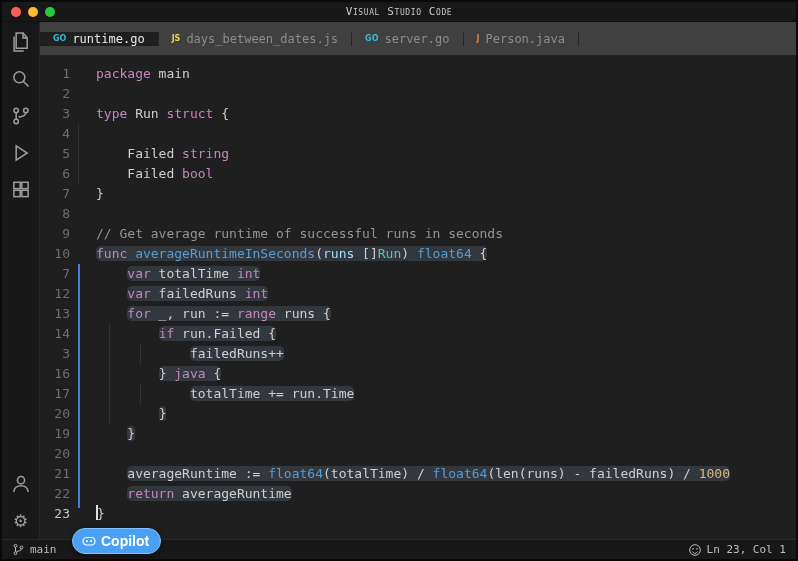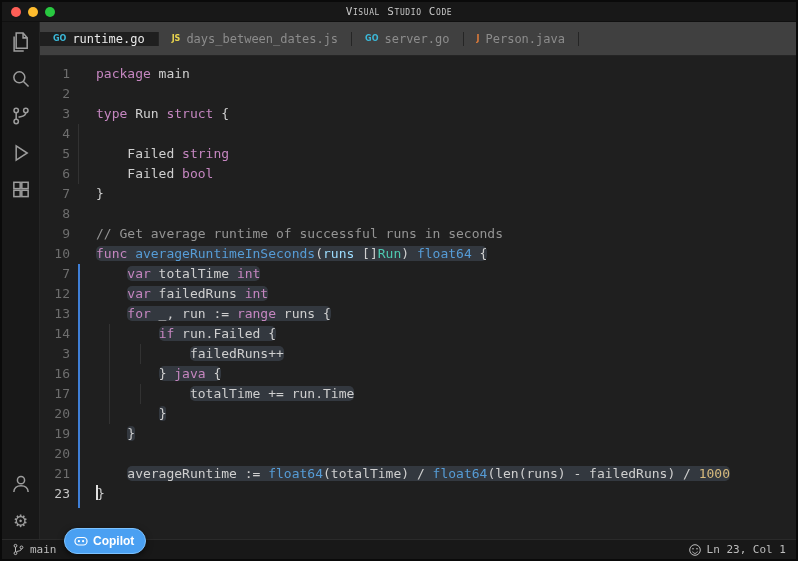--- a/index.html
+++ b/index.html
@@ -70,24 +70,24 @@
     position:absolute; bottom:0; left:0; right:0; height:20px;
     background:#181818; border-top:1px solid #2a2a2a;
     display:flex; align-items:center; justify-content:space-between;
     padding:0 10px; font-size:11px; color:#bdbdbd;
     font-family:"DejaVu Sans Mono", monospace; z-index:5;
   }
   .sb-item { display:flex; align-items:center; gap:5px; cursor:pointer; }
   .sb-item svg { stroke:currentColor; fill:none; }
   
   .copilot-btn {
-    position:absolute; left:62px; top:526px; height:26px; z-index:10;
+    position:absolute; left:70px; top:526px; height:26px; z-index:10;
     display:flex; align-items:center; gap:5px; padding:0 11px 0 9px;
     background:#4aa0f2; border:1px solid #7cc2ff; border-radius:13px;
-    color:#ffffff; font-size:12px; font-weight:bold; cursor:pointer;
+    color:#ffffff; font-size:14px; font-weight:bold; cursor:pointer;
     box-shadow:0 2px 6px rgba(0,0,0,.55);
     font-family:"Liberation Sans", sans-serif;
   }
 </style>
 </head>
 <body>
 
 <div class="window">
 
   <div class="titlebar">
@@ -194,20 +194,21 @@
             <div class="code-line"><span class="ln">12</span><span class="content">    <span class="sel"><span class="tk-kw">var</span><span class="tk-pl"> failedRuns </span><span class="tk-ty">int</span></span></span></div>
             <div class="code-line"><span class="ln">13</span><span class="content">    <span class="sel"><span class="tk-kw">for</span><span class="tk-pl"> _, run := </span><span class="tk-kw">range</span><span class="tk-pl"> runs {</span></span></span></div>
             <div class="code-line"><span class="ln">14</span><span class="content">        <span class="sel"><span class="tk-kw">if</span><span class="tk-pl"> run.Failed {</span></span></span></div>
             <div class="code-line"><span class="ln">3</span><span class="content">            <span class="sel"><span class="tk-pl">failedRuns++</span></span></span></div>
             <div class="code-line"><span class="ln">16</span><span class="content">        <span class="sel"><span class="tk-pl">} </span><span class="tk-kw">java</span><span class="tk-pl"> {</span></span></span></div>
             <div class="code-line"><span class="ln">17</span><span class="content">            <span class="sel"><span class="tk-pl">totalTime += run.Time</span></span></span></div>
             <div class="code-line"><span class="ln">20</span><span class="content">        <span class="sel"><span class="tk-pl">}</span></span></span></div>
             <div class="code-line"><span class="ln">19</span><span class="content">    <span class="sel"><span class="tk-pl">}</span></span></span></div>
             <div class="code-line"><span class="ln">20</span><span class="content"><span></span></span></div>
             <div class="code-line"><span class="ln">21</span><span class="content">    <span class="sel"><span class="tk-pl">averageRuntime := </span><span class="tk-tb">float64</span><span class="tk-pl">(totalTime) / </span><span class="tk-tb">float64</span><span class="tk-pl">(len(runs) - failedRuns) / </span><span class="tk-nu">1000</span></span></span></div>
+            <div class="code-line"><span class="ln">22</span><span class="content">    <span class="sel"><span class="tk-kw">return</span><span class="tk-pl"> averageRuntime</span></span></span></div>
             <div class="code-line"><span class="ln active">23</span><span class="content"><span class="cursor"></span><span><span class="tk-pl">}</span></span></span></div>
           </div>
       </div>
     </div>
   </div>
 
   <div class="statusbar">
     <div class="sb-item">
       <svg width="13" height="13" viewBox="0 0 13 13">
           <circle cx="3.5" cy="2.8" r="1.4" stroke-width="1"></circle>

